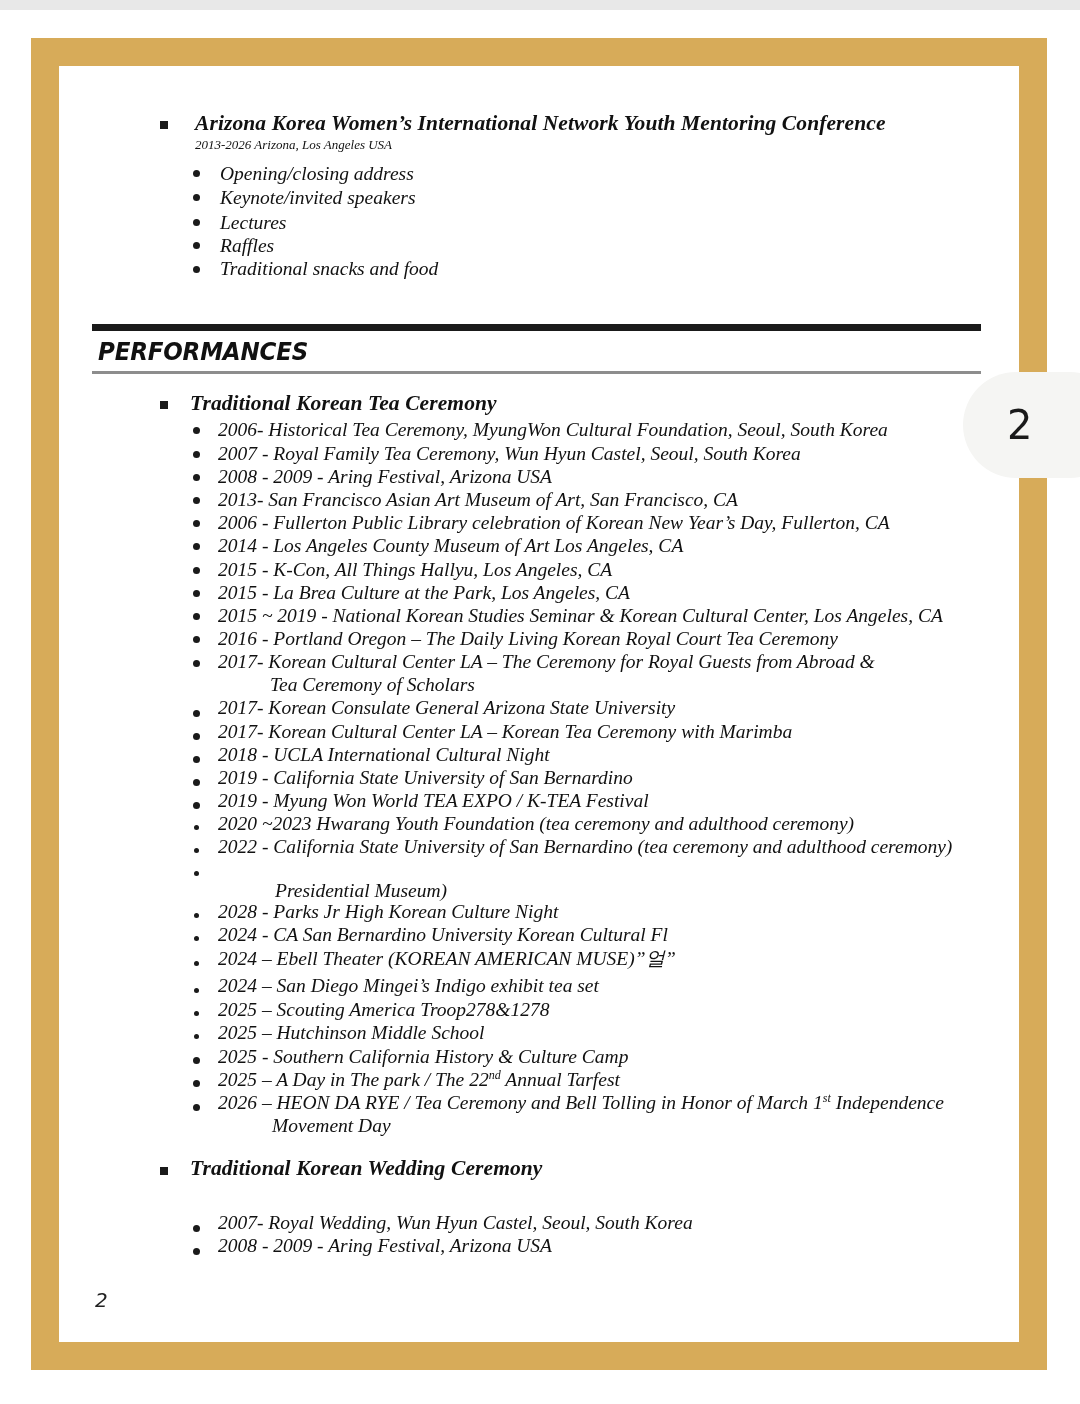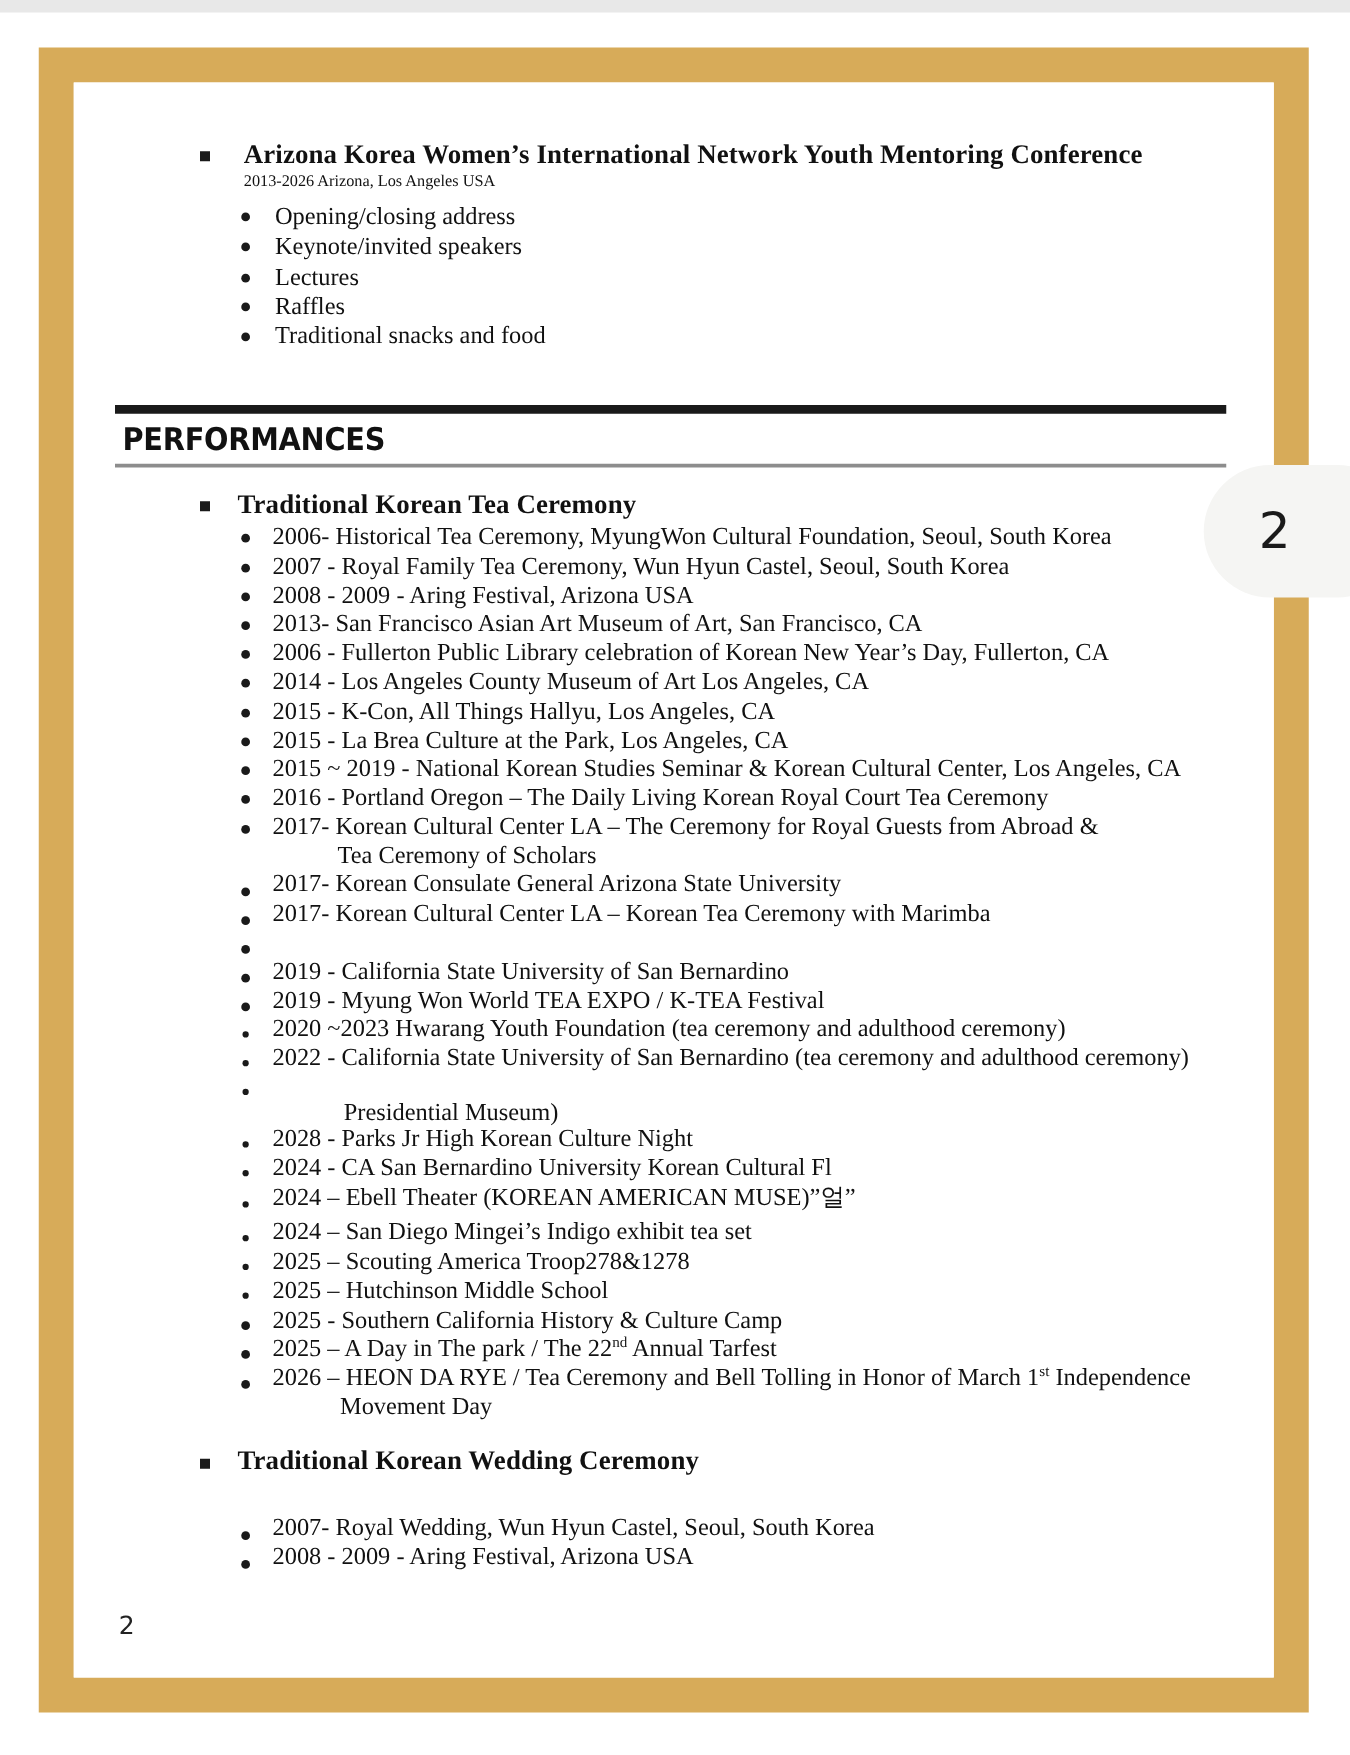--- a/index.html
+++ b/index.html
@@ -64,20 +64,21 @@
     z-index: 20;
   }
 
   .content {
     position: absolute;
     left: 0;
     top: 0;
     width: 875px;
     height: 1404px;
     z-index: 10;
+    font-style: italic;
   }
 
   
   .row {
     position: absolute;
     white-space: nowrap;
     color: #111111;
     font-size: 19.5px;
     line-height: 1.0;
   }
@@ -232,20 +233,21 @@
     <div class="row list-text" style="left:218px; top:652px;">2017- Korean Cultural Center LA – The Ceremony for Royal Guests from Abroad &amp;</div>
     <div class="row cont-line" style="left:270px; top:675px;">Tea Ceremony of    Scholars</div>
 
     <div class="dot-bullet" style="left:193px; top:710px;"></div>
     <div class="row list-text" style="left:218px; top:698px;">2017- Korean Consulate General Arizona State University</div>
 
     <div class="dot-bullet" style="left:193px; top:733px;"></div>
     <div class="row list-text" style="left:218px; top:722px;">2017- Korean Cultural Center LA – Korean Tea Ceremony with Marimba</div>
 
     <div class="dot-bullet" style="left:193px; top:756px;"></div>
+    <div class="row list-text" style="left:218px; top:745px;">2018 - UCLA International Cultural Night</div>
 
     <div class="dot-bullet" style="left:193px; top:779px;"></div>
     <div class="row list-text" style="left:218px; top:768px;">2019 - California State University of San Bernardino</div>
 
     <div class="dot-bullet" style="left:193px; top:802px;"></div>
     <div class="row list-text" style="left:218px; top:791px;">2019 - Myung Won World TEA EXPO / K-TEA Festival</div>
 
     <div class="dot-bullet small" style="left:194px; top:825px;"></div>
     <div class="row list-text" style="left:218px; top:814px;">2020 ~2023 Hwarang Youth Foundation (tea ceremony and adulthood ceremony)</div>
 

